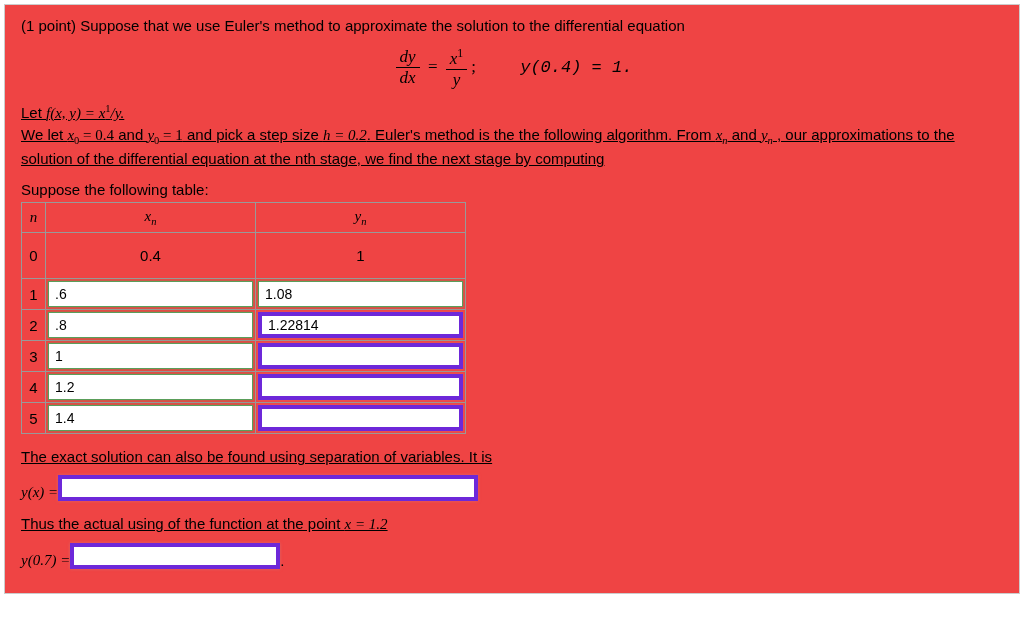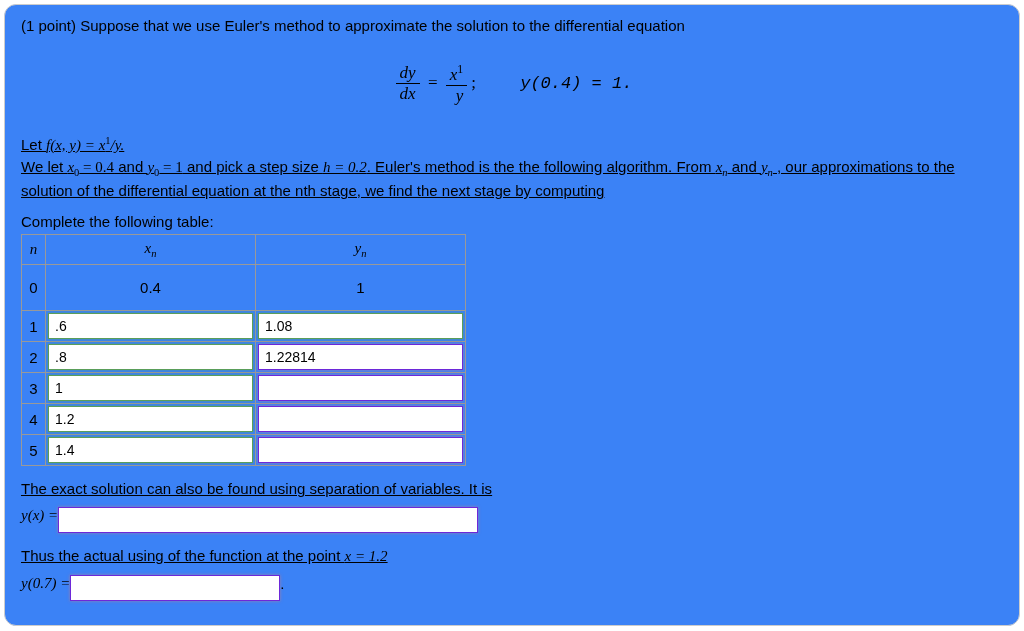--- a/index.html
+++ b/index.html
@@ -9,39 +9,39 @@
     }
     body {
       font-family: Arial, Helvetica, sans-serif;
       font-size: 15px;
       color: #000;
       background: #fff;
       padding: 0;
     }
     .problem-container {
       border: 1px solid #ccc;
-      border-radius: 12px;
+      border-radius: 0;
       padding: 12px 16px;
       margin: 4px;
-      background: #3b82f6;
+      background: #ef4444;
     }
     .intro-text {
       margin-bottom: 8px;
     }
     .equation-center {
       text-align: center;
       margin: 12px 0;
       font-family: 'Times New Roman', serif;
       font-size: 17px;
     }
     .fraction {
       display: inline-block;
       vertical-align: middle;
-      text-align: right;
-      margin: 16px 4px;
+      text-align: center;
+      margin: 0 4px;
     }
     .fraction .num {
       display: block;
       border-bottom: 1px solid #000;
       padding: 0 4px;
     }
     .fraction .den {
       display: block;
       padding: 0 4px;
     }
@@ -105,41 +105,41 @@
       padding: 2px 6px;
       font-size: 14px;
       font-family: Arial, sans-serif;
       box-shadow: inset 1px 1px 2px rgba(0,0,0,0.1);
     }
     input.correct {
       border: 1px solid #5a9e5a;
       box-shadow: 0 0 3px rgba(90,158,90,0.6);
     }
     input.incorrect {
-      border: 1px solid #6d28d9;
+      border: 4px solid #6d28d9;
       box-shadow: 0 0 3px rgba(217,122,122,0.6);
     }
     .static-val {
       padding: 14px 6px;
       text-align: center;
     }
     .wide-input {
       width: 420px;
       display: inline-block;
       vertical-align: middle;
     }
     .narrow-input {
       width: 210px;
       display: inline-block;
       vertical-align: middle;
     }
     .answer-line {
       margin: 4px 0 12px 0;
       display: flex;
-      align-items: flex-start;
+      align-items: flex-end;
       gap: 0;
     }
   </style>
 </head>
 <body>
 
 <div class="problem-container">
 
   <div class="intro-text">(1 point) Suppose that we use Euler's method to approximate the solution to the differential equation</div>
 
@@ -155,21 +155,21 @@
     </span><span class="math-reg">;</span>
     <span style="margin-left:40px;font-family:Liberation Mono, monospace;" class="math-text">y(0.4) = 1.</span>
   </div>
 
   <div class="paragraph">
     <span>Let </span><span class="math-text">f(x, y) = x</span><span class="sup math-reg">1</span><span class="math-text">/y.</span><br>
     <span>We let </span><span class="math-text">x</span><span class="sub math-reg">0</span><span class="math-reg"> = 0.4</span><span> and </span><span class="math-text">y</span><span class="sub math-reg">0</span><span class="math-reg"> = 1</span><span> and pick a step size </span><span class="math-text">h = 0.2</span><span>. Euler's method is the the following algorithm. From </span><span class="math-text">x</span><span class="sub math-text">n</span><span> and </span><span class="math-text">y</span><span class="sub math-text">n</span><span> , our approximations to the solution of the differential equation at the nth stage, we find the next stage by computing</span>
   </div>
 
 
-  <div class="table-label">Complete the following table:</div>
+  <div class="table-label">Suppose the following table:</div>
 
   <table>
     <thead>
       <tr>
         <th class="col-n col-header">n</th>
         <th class="col-xn col-header"><span>x</span><span class="sub">n</span></th>
         <th class="col-yn col-header"><span>y</span><span class="sub">n</span></th>
       </tr>
     </thead>
     <tbody id="table-body">

